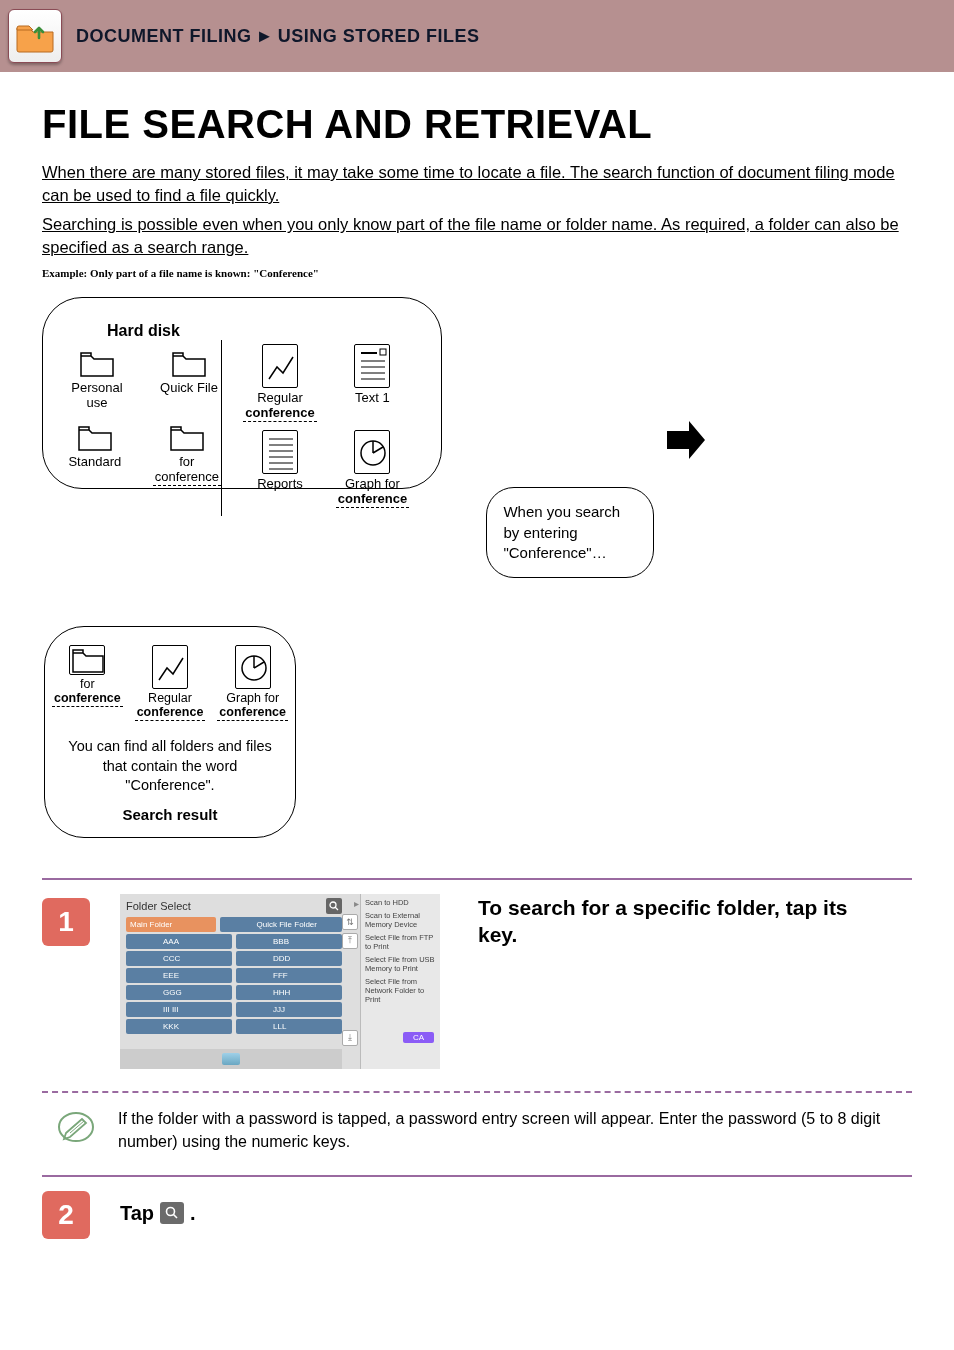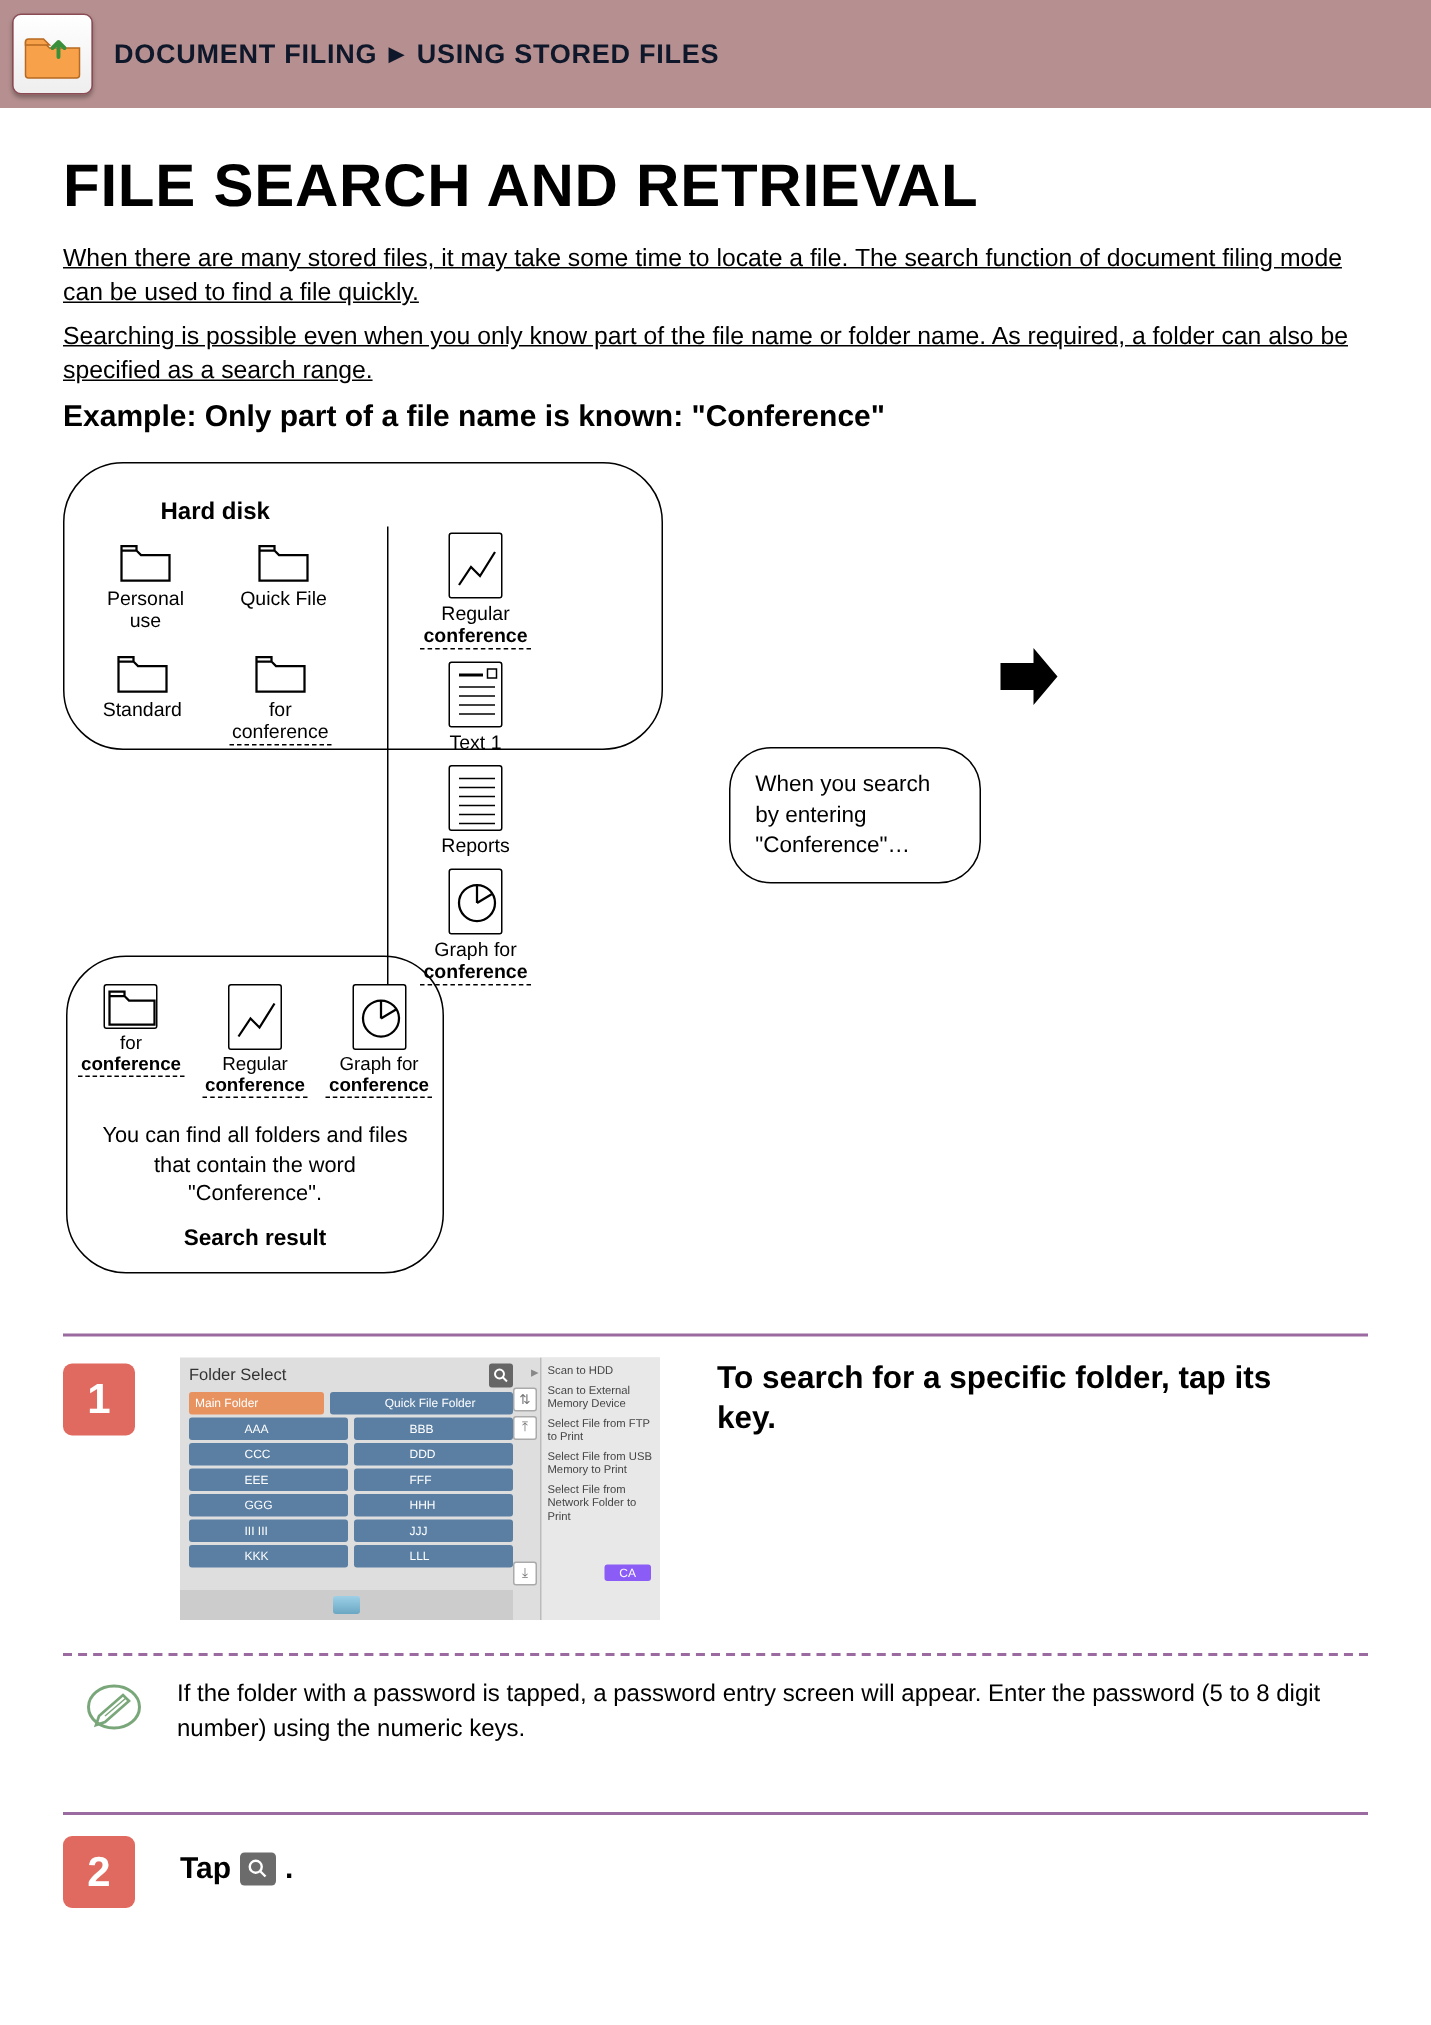--- a/index.html
+++ b/index.html
@@ -5,25 +5,25 @@
   * { box-sizing: border-box; }
   body { margin: 0; font-family: Arial, Helvetica, sans-serif; background: #fff; color: #000; width: 954px; }
   .topbar { background: #b69090; height: 72px; display: flex; align-items: center; padding: 0 8px; }
   .topbar .appicon { width: 54px; height: 54px; background: linear-gradient(#fff,#eee); border:1px solid #8a4b55; border-radius:6px; display:flex; align-items:center; justify-content:center; margin-right:14px; box-shadow: 0 2px 3px rgba(0,0,0,.3);}
   .appicon svg { display:block; }
   .crumb { color:#0f172a; font-weight:bold; font-size:18px; letter-spacing:.5px; }
   .crumb .tri { display:inline-block; margin:0 4px; }
   .content { padding: 0 42px; }
   h1.page-title { font-size:40px; font-weight:bold; margin: 30px 0 14px; letter-spacing:.5px; }
   p.intro { font-size:16.5px; line-height:1.4; margin:0 0 6px;text-decoration:underline; }
-  p.example { font-size:20px; font-weight:bold; margin: 8px 0 18px; }
+  p.example { font-size:11px; font-weight:bold; margin: 8px 0 18px; font-family: Liberation Serif, serif; }
   .diagram { margin: 10px 0 40px; }
   .hd-box { position:relative; border:1.5px solid #000; border-radius:40px; width:400px; height:192px; padding:18px 10px 10px; display:inline-block; vertical-align:top;}
   .hd-title { font-weight:bold; font-size:16px; text-align:left; margin: 6px 0 0 54px;}
-  .hd-grid { display:flex;gap:37px; }
+  .hd-grid { display:flex; }
   .hd-left { width:168px; padding-top:10px;}
   .hd-right { flex:1; border-left:1px solid #000; padding-left:14px; padding-top:4px;}
   .foldrow { display:flex; gap:28px; justify-content:flex-start; margin-left:12px; margin-bottom:6px;}
   .folditem { width:70px; text-align:center; font-size:13px; }
   .folditem .ficon { width:36px; height:28px; margin:0 auto 2px; }
   .folditem .underline { border-bottom:1.5px dashed #000; display:inline-block; padding:0 2px 1px;}
   .docitem { display:inline-block; width:88px; text-align:center; font-size:13px; vertical-align:top; margin-bottom:8px;}
   .docitem .dicon { width:36px; height:44px; margin:0 auto 2px; border:1.5px solid #000; border-radius:2px; position:relative; background:#fff;}
   .docitem .underline { border-bottom:1.5px dashed #000; display:inline-block; padding:0 2px 1px; font-weight:bold;}
   .bubble { display:inline-block; vertical-align:top; border:1.5px solid #000; border-radius:28px; padding:14px 16px; font-size:15px; line-height:1.35; position:relative; margin-left:40px; margin-top:190px; width:168px;}
@@ -49,21 +49,21 @@
   .panel-right { position:absolute; right:0; top:0; width:80px; height:100%; background:#e8e8e8; border-left:1px solid #bbb; padding:4px 4px 0;}
   .panel-right .ritem { font-size:7.5px; line-height:1.2; margin-bottom:4px; color:#444;}
   .panel-right .arr { position:absolute; left:-7px; top:4px; color:#888; font-size:10px;}
   .ca-btn { position:absolute; bottom:26px; right:6px; background:#8b5cf6; color:#fff; font-size:8px; padding:1px 10px; border-radius:2px;}
   .scroll-col { position:absolute; right:82px; top:20px; width:16px; display:flex; flex-direction:column; gap:3px;}
   .scroll-col .sbtn { width:16px; height:16px; background:#fff; border:1px solid #aaa; border-radius:2px; font-size:9px; display:flex; align-items:center; justify-content:center; color:#777;}
   .panel-foot { position:absolute; bottom:0; left:0; width:222px; height:20px; background:#ccc; display:flex; align-items:center; justify-content:center;}
   .panel-foot .chip { width:18px; height:12px; background:linear-gradient(#9ed0e8,#6aa7c2); border-radius:2px;}
   .step-text { font-size:21px; font-weight:bold; line-height:1.3; max-width:390px;}
   .dashed-sep { border:none; border-top:2px dashed #9a6aa0; margin:22px 0 14px;}
-  .note-row { display:flex; align-items:flex-start; gap:22px; padding-left:14px; margin-bottom:44px;}
+  .note-row { display:flex; align-items:flex-start; gap:22px; padding-left:14px; margin-bottom:22px;}
   .note-icon { width:40px; height:40px; flex:0 0 40px; }
   .note-text { font-size:16px; line-height:1.45; }
   .rule-top2 { border-top:2px solid #9a6aa0; margin:0 0 10px;}
   .step2 { display:flex; align-items:center; gap:30px; }
   .step2 .lbl { font-size:20px; font-weight:bold; display:flex; align-items:center; gap:6px;}
   .srchchip { display:inline-flex; width:24px; height:22px; background:#6b6b6b; border-radius:3px; align-items:center; justify-content:center;}
   svg { overflow:visible; }
 </style>
 </head>
 <body>

